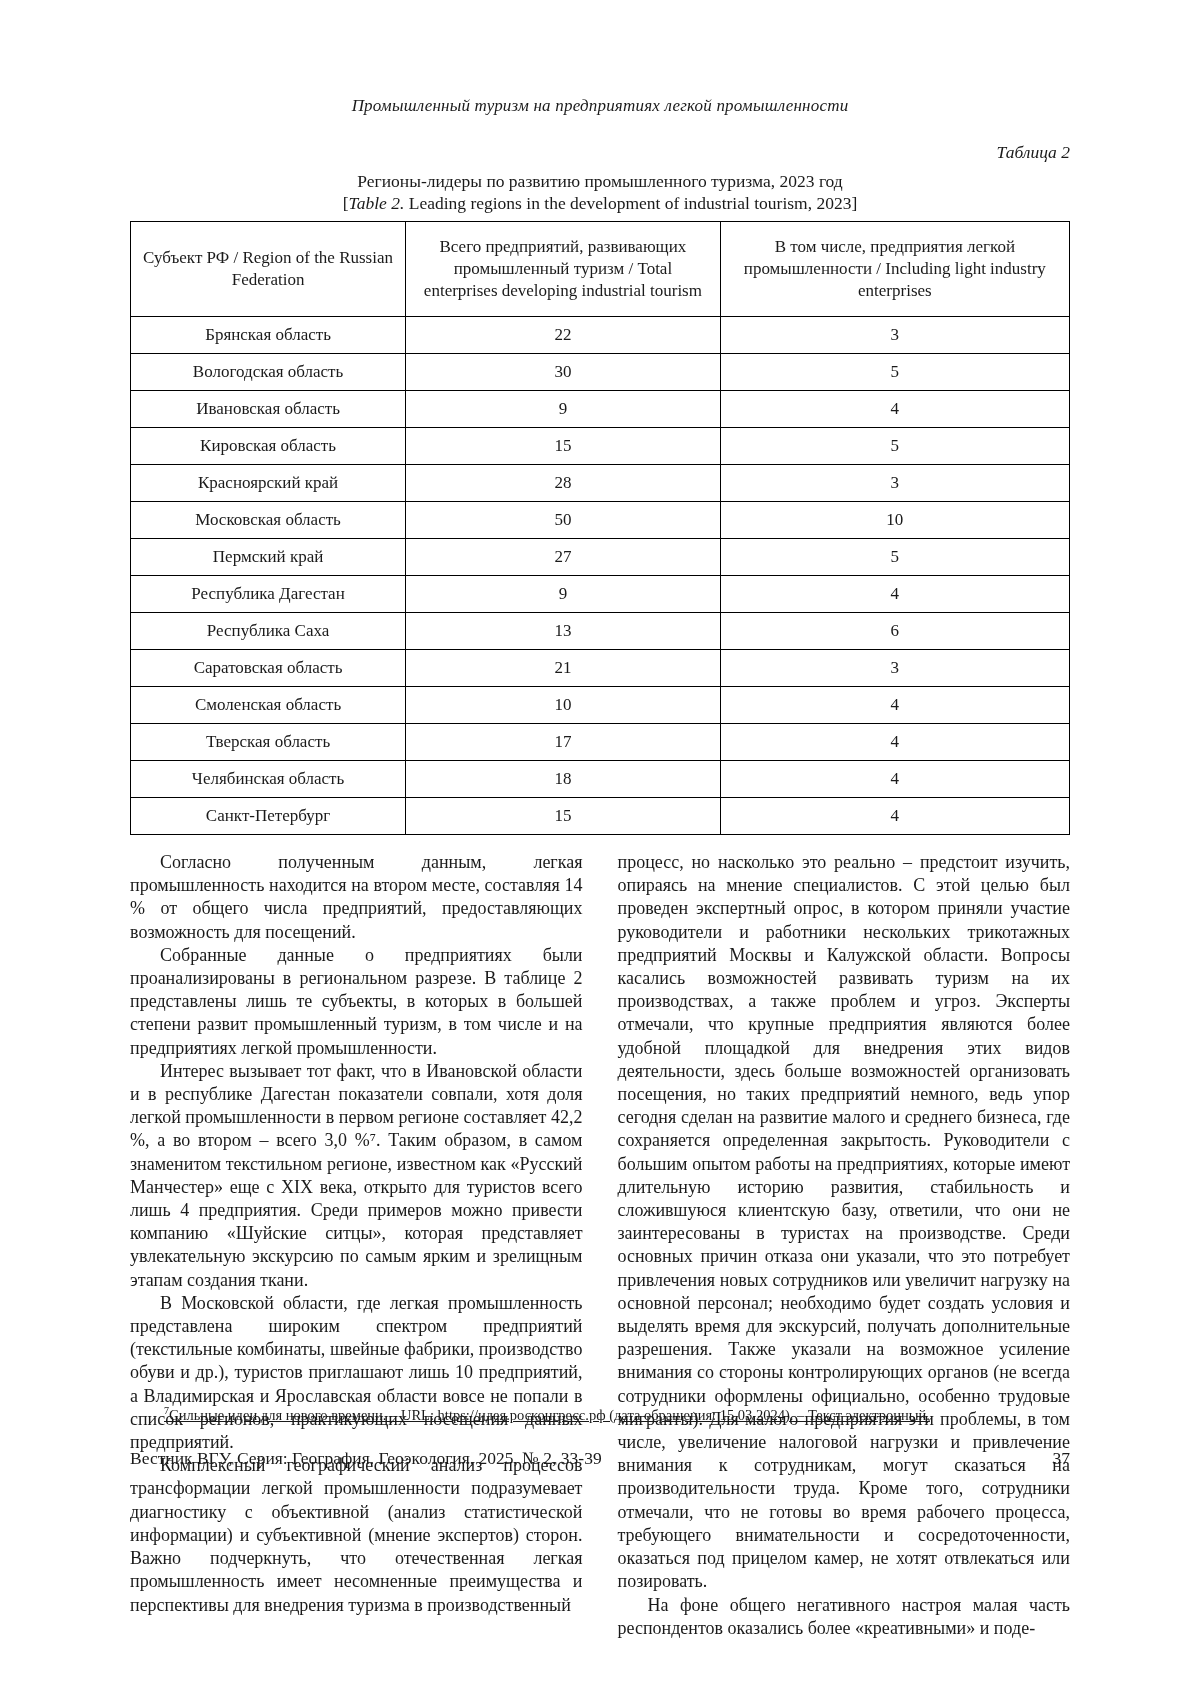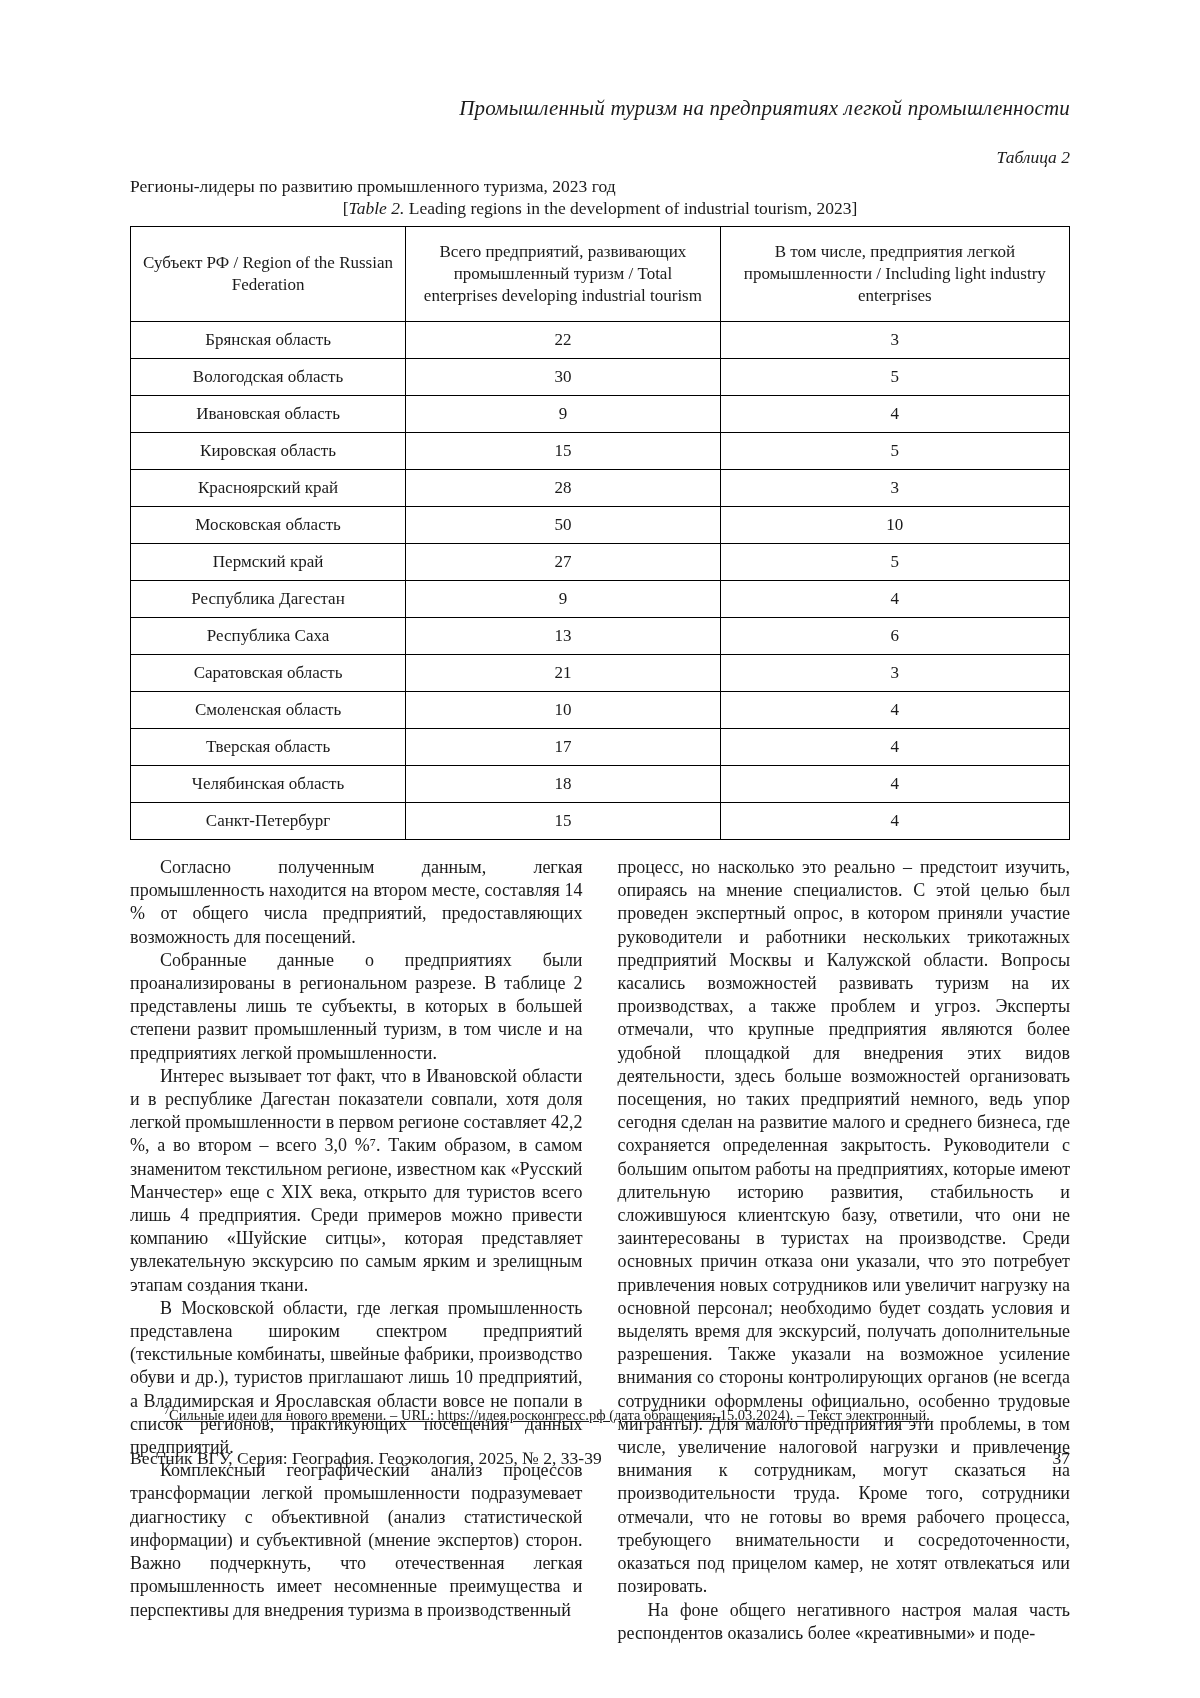--- a/index.html
+++ b/index.html
@@ -8,33 +8,33 @@
     width:1200px; height:1698px;
     margin:0 auto;
     background:#ffffff;
     color:#1a1a1a;
     font-family:"Liberation Serif", "DejaVu Serif", serif;
     box-sizing:border-box;
     padding:96px 130px 0 130px;
     overflow:hidden;
   }
   .running-head {
-    text-align:right;
+    text-align:center;
     font-style:italic;
-    font-size:21px;
+    font-size:17px;
     letter-spacing:0.2px;
   }
   .table-label {
     text-align:right;
     font-style:italic;
     font-size:17.5px;
     margin-top:26px;
   }
   .caption-ru {
-    text-align:left;
+    text-align:center;
     font-size:17.5px;
     margin-top:8px;
   }
   .caption-en {
     text-align:center;
     font-size:17.5px;
     margin-top:1px;
   }
   .caption-en .it { font-style:italic;font-family:Liberation Serif, serif; }
   table.regions {

